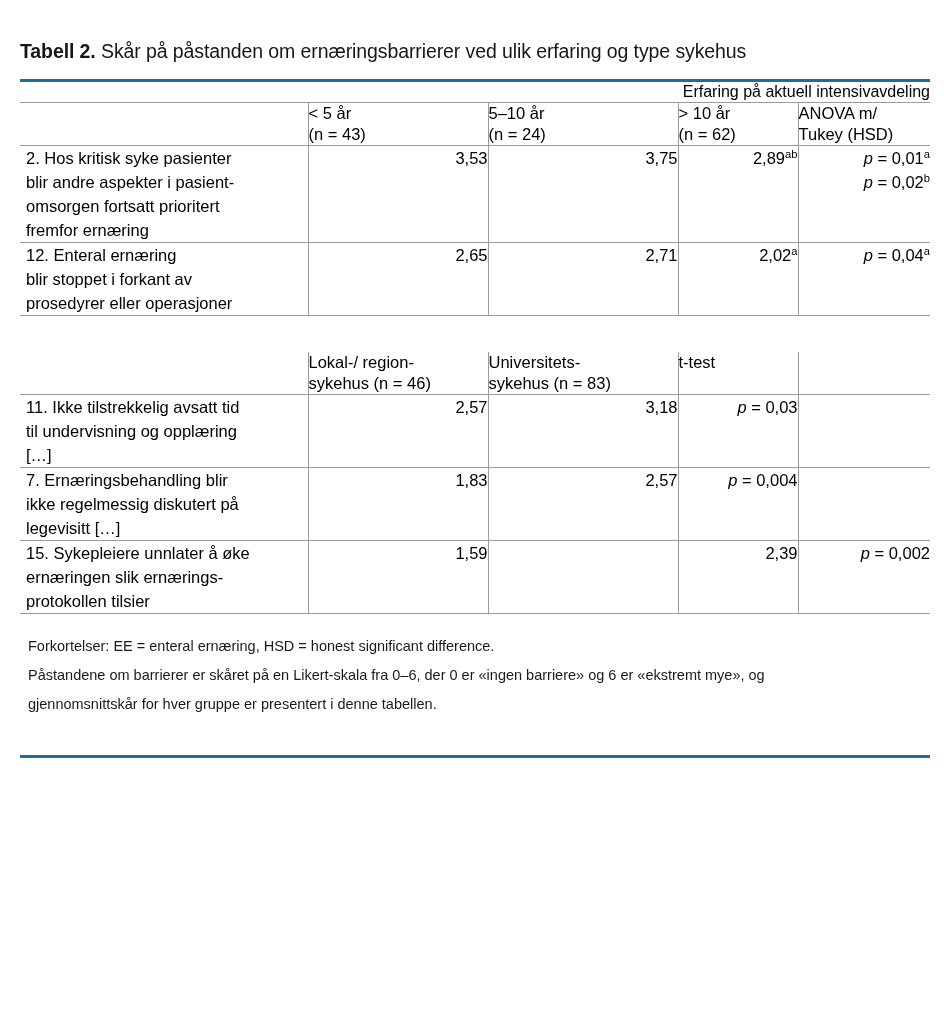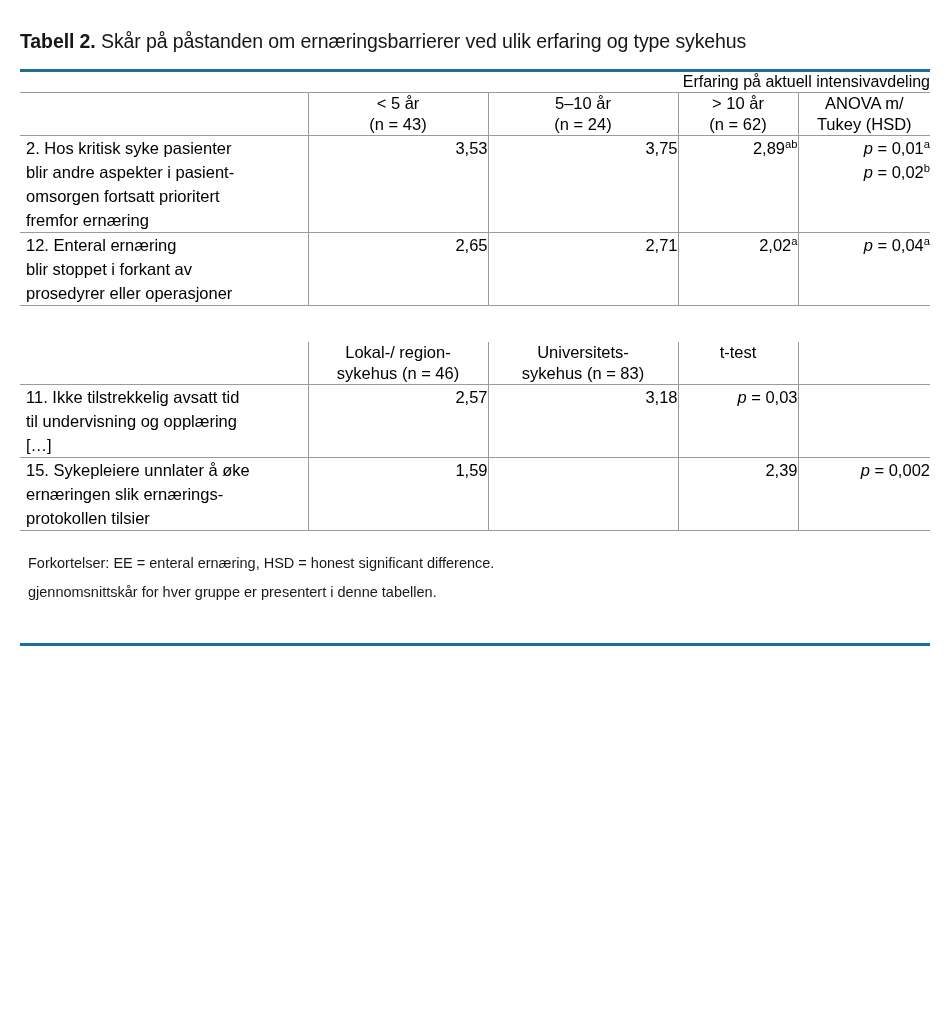--- a/index.html
+++ b/index.html
@@ -13,21 +13,21 @@
     height: 1024px;
     font-family: "Liberation Sans", sans-serif;
     color: #000000;
     -webkit-font-smoothing: antialiased;
   }
 
   .page {
     position: relative;
     width: 950px;
     height: 980px;
-    padding: 6px 20px;
+    padding: 16px 20px;
   }
 
   
   .caption {
     padding-top: 22px;
     font-size: 19.5px;
     line-height: 26px;
     letter-spacing: -0.1px;
     color: #161616;
     white-space: nowrap;
@@ -73,21 +73,21 @@
     font-weight: 700;
     font-size: 16px;
     padding: 22px 1px 5px 0;
     line-height: 20px;
     white-space: nowrap;
   }
 
   
   .colhead {
     font-weight: 700;
-    text-align: center;
+    text-align: left;
     line-height: 21px;
     padding: 9px 12px 11px 8px;
     border-top: 1.3px solid #9b9b9b;
     border-left: 1.3px solid #9b9b9b;
   }
   .colhead.blank {
     border-left: none;
     border-top: 1.3px solid #9b9b9b;
   }
 
@@ -255,39 +255,53 @@
         </td>
         <td class="bodycell">2,57</td>
         <td class="bodycell">3,18</td>
         <td class="bodycell">
           <span class="pval">p</span><span> = 0,03</span>
         </td>
         <td class="bodycell"></td>
       </tr>
 
 
+      <tr>
+        <td class="bodycell label">
+          <div>7. Ernæringsbehandling blir</div>
+          <div>ikke regelmessig diskutert på</div>
+          <div>legevisitt […]</div>
+        </td>
+        <td class="bodycell">1,83</td>
+        <td class="bodycell">2,57</td>
+        <td class="bodycell">
+          <span class="pval">p</span><span> = 0,004</span>
+        </td>
+        <td class="bodycell"></td>
+      </tr>
 
       <tr class="lastrow">
         <td class="bodycell label">
           <div>15. Sykepleiere unnlater å øke</div>
           <div>ernæringen slik ernærings-</div>
           <div>protokollen tilsier</div>
         </td>
         <td class="bodycell">1,59</td>
         <td class="bodycell"></td>
         <td class="bodycell">2,39</td>
         <td class="bodycell">
           <span class="pval">p</span><span> = 0,002</span>
         </td>
       </tr>
     </tbody>
   </table>
 
   <div class="notes">
     <p>Forkortelser: EE = enteral ernæring, HSD = honest significant difference.</p>
+    <p>Påstandene om barrierer er skåret på en Likert-skala fra 0–6, der 0 er «ingen barriere» og 6 er «ekstremt mye», og</p>
     <p>gjennomsnittskår for hver gruppe er presentert i denne tabellen.</p>
     <div class="block2">
     </div>
   </div>
 
   <div class="notes-pad"></div>
   <div class="rule-blue bottom"></div>
 
 </div>
 

